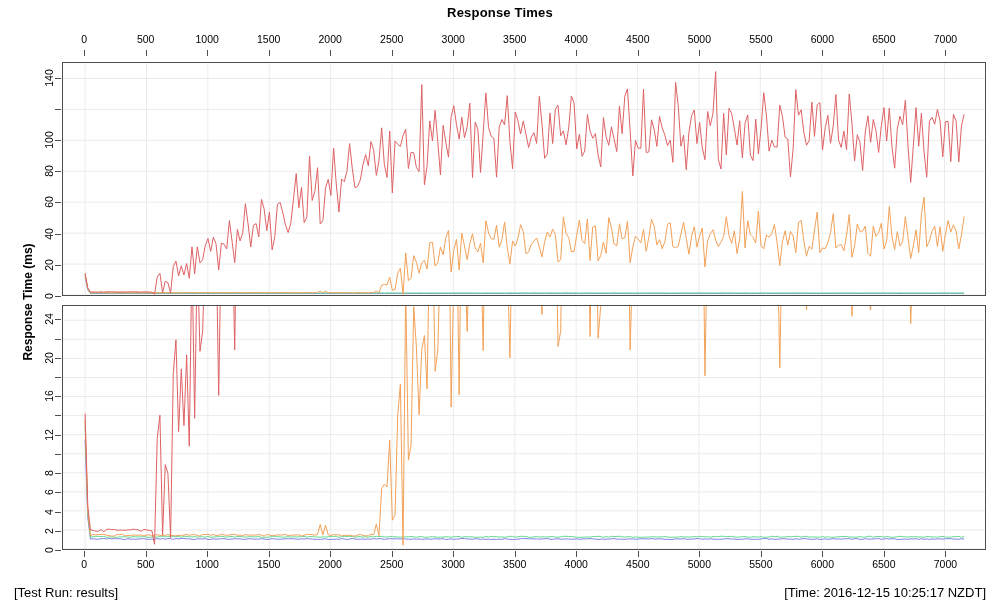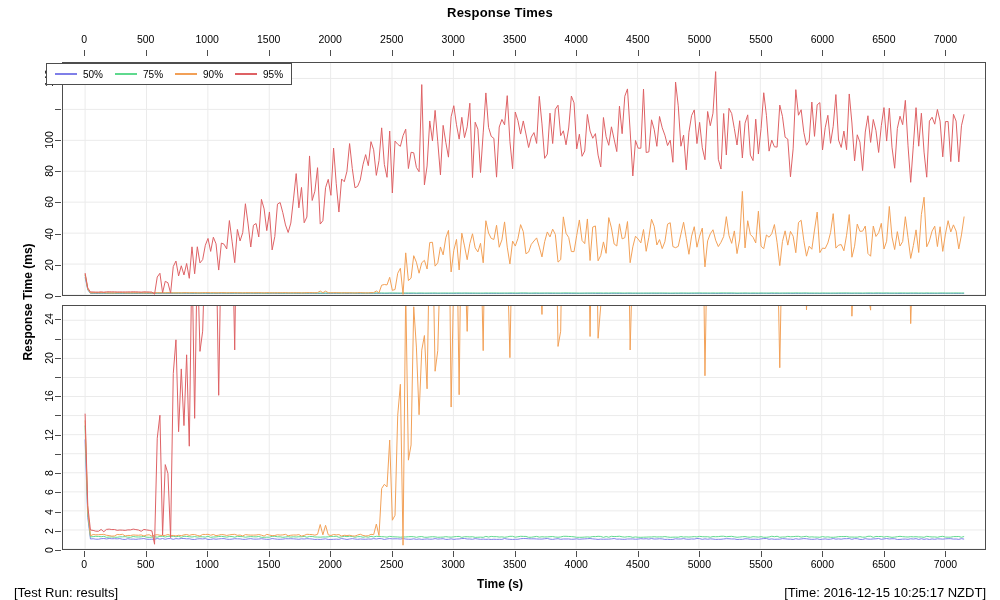--- a/index.html
+++ b/index.html
@@ -307,38 +307,19 @@
         <line x1="0" x2="924" y1="52.84313725490196" y2="52.84313725490196" stroke="#ebebeb" stroke-width="1"></line>
         <line x1="0" x2="924" y1="33.627450980392155" y2="33.627450980392155" stroke="#ebebeb" stroke-width="1"></line>
         <line x1="0" x2="924" y1="14.411764705882348" y2="14.411764705882348" stroke="#ebebeb" stroke-width="1"></line>
         <path d="M22.15,134.52 L24.82,213.22 L27.50,234.93 L30.18,234.65 L32.86,235.10 L35.53,235.14 L38.21,234.62 L40.89,234.44 L43.57,234.87 L46.25,234.45 L48.92,234.68 L51.60,234.61 L54.28,234.77 L56.96,234.52 L59.63,235.21 L62.31,235.36 L64.99,234.64 L67.67,235.08 L70.34,235.00 L73.02,235.23 L75.70,234.94 L78.38,234.73 L81.05,234.44 L83.73,235.13 L86.41,235.24 L89.09,235.12 L91.76,235.19 L94.44,234.44 L97.12,235.04 L99.80,234.46 L102.48,235.17 L105.15,234.54 L107.83,234.52 L110.51,235.26 L113.19,234.53 L115.86,234.83 L118.54,234.44 L121.22,234.45 L123.90,234.77 L126.57,234.71 L129.25,235.27 L131.93,235.38 L134.61,234.81 L137.28,234.66 L139.96,234.84 L142.64,234.52 L145.32,235.35 L147.99,235.27 L150.67,234.75 L153.35,235.13 L156.03,234.83 L158.71,234.61 L161.38,234.51 L164.06,235.10 L166.74,235.27 L169.42,235.04 L172.09,234.62 L174.77,234.77 L177.45,234.80 L180.13,235.22 L182.80,235.25 L185.48,234.81 L188.16,234.57 L190.84,235.00 L193.51,235.05 L196.19,234.95 L198.87,234.61 L201.55,234.98 L204.22,235.25 L206.90,235.21 L209.58,234.47 L212.26,234.82 L214.94,235.16 L217.61,235.17 L220.29,235.03 L222.97,234.66 L225.65,234.71 L228.32,234.64 L231.00,234.75 L233.68,234.98 L236.36,235.19 L239.03,234.75 L241.71,234.93 L244.39,234.63 L247.07,234.73 L249.74,234.96 L252.42,235.35 L255.10,235.22 L257.78,235.34 L260.45,235.03 L263.13,234.76 L265.81,235.37 L268.49,235.37 L271.17,235.23 L273.84,235.09 L276.52,235.26 L279.20,234.47 L281.88,234.90 L284.55,235.38 L287.23,234.94 L289.91,234.56 L292.59,234.92 L295.26,235.23 L297.94,234.93 L300.62,235.06 L303.30,235.16 L305.97,234.91 L308.65,235.06 L311.33,234.55 L314.01,234.92 L316.68,234.47 L319.36,234.64 L322.04,235.36 L324.72,234.82 L327.40,234.54 L330.07,234.78 L332.75,234.72 L335.43,234.76 L338.11,234.96 L340.78,234.51 L343.46,234.96 L346.14,235.16 L348.82,235.19 L351.49,234.74 L354.17,235.24 L356.85,234.89 L359.53,235.29 L362.20,235.06 L364.88,234.85 L367.56,235.11 L370.24,235.09 L372.91,234.51 L375.59,235.00 L378.27,234.83 L380.95,234.63 L383.63,235.32 L386.30,235.22 L388.98,234.74 L391.66,235.31 L394.34,234.97 L397.01,234.87 L399.69,234.50 L402.37,234.43 L405.05,234.92 L407.72,234.94 L410.40,235.21 L413.08,234.53 L415.76,234.89 L418.43,235.22 L421.11,235.00 L423.79,235.25 L426.47,235.08 L429.14,235.36 L431.82,235.14 L434.50,235.29 L437.18,235.20 L439.86,235.27 L442.53,234.45 L445.21,235.00 L447.89,235.23 L450.57,235.36 L453.24,235.17 L455.92,235.18 L458.60,234.65 L461.28,234.47 L463.95,234.50 L466.63,234.71 L469.31,234.76 L471.99,234.72 L474.66,234.88 L477.34,234.99 L480.02,235.01 L482.70,234.67 L485.37,234.43 L488.05,235.06 L490.73,235.30 L493.41,234.88 L496.09,234.61 L498.76,235.22 L501.44,234.91 L504.12,234.91 L506.80,234.89 L509.47,235.19 L512.15,235.09 L514.83,234.74 L517.51,235.16 L520.18,234.92 L522.86,234.81 L525.54,234.62 L528.22,234.47 L530.89,234.80 L533.57,235.02 L536.25,235.32 L538.93,235.03 L541.61,235.15 L544.28,235.09 L546.96,235.05 L549.64,234.82 L552.32,234.46 L554.99,235.09 L557.67,234.99 L560.35,235.18 L563.03,235.24 L565.70,234.91 L568.38,234.90 L571.06,234.87 L573.74,235.16 L576.41,234.96 L579.09,234.61 L581.77,234.84 L584.45,234.66 L587.12,235.04 L589.80,234.47 L592.48,234.96 L595.16,234.90 L597.84,234.65 L600.51,234.81 L603.19,235.31 L605.87,235.21 L608.55,235.39 L611.22,235.32 L613.90,234.70 L616.58,234.94 L619.26,234.93 L621.93,234.53 L624.61,235.06 L627.29,235.16 L629.97,234.89 L632.64,234.99 L635.32,234.44 L638.00,234.58 L640.68,235.25 L643.35,234.77 L646.03,235.15 L648.71,234.77 L651.39,234.96 L654.07,235.31 L656.74,235.21 L659.42,235.19 L662.10,234.88 L664.78,234.60 L667.45,234.69 L670.13,234.89 L672.81,234.84 L675.49,235.38 L678.16,235.24 L680.84,235.26 L683.52,234.70 L686.20,234.79 L688.87,235.17 L691.55,235.18 L694.23,235.12 L696.91,235.29 L699.58,234.83 L702.26,234.50 L704.94,234.45 L707.62,235.20 L710.30,234.81 L712.97,235.21 L715.65,235.10 L718.33,235.09 L721.01,234.54 L723.68,234.74 L726.36,235.02 L729.04,235.06 L731.72,235.35 L734.39,234.64 L737.07,235.14 L739.75,234.87 L742.43,234.51 L745.10,234.69 L747.78,235.05 L750.46,235.25 L753.14,235.16 L755.81,234.74 L758.49,235.38 L761.17,235.12 L763.85,234.82 L766.53,235.21 L769.20,235.09 L771.88,234.45 L774.56,235.06 L777.24,234.83 L779.91,235.11 L782.59,234.62 L785.27,234.64 L787.95,234.48 L790.62,235.24 L793.30,234.54 L795.98,234.62 L798.66,235.31 L801.33,235.34 L804.01,234.60 L806.69,235.01 L809.37,235.11 L812.04,234.85 L814.72,234.73 L817.40,234.44 L820.08,235.22 L822.76,234.83 L825.43,234.46 L828.11,234.91 L830.79,234.65 L833.47,234.69 L836.14,235.39 L838.82,235.31 L841.50,235.05 L844.18,234.97 L846.85,235.23 L849.53,234.70 L852.21,234.94 L854.89,234.58 L857.56,235.34 L860.24,234.64 L862.92,235.24 L865.60,234.82 L868.27,235.36 L870.95,234.86 L873.63,235.19 L876.31,234.73 L878.99,234.87 L881.66,235.06 L884.34,234.76 L887.02,234.59 L889.70,234.59 L892.37,235.01 L895.05,234.94 L897.73,235.27 L900.41,234.58 L903.08,235.05" fill="none" stroke="#7F7FE8" stroke-width="1" stroke-linejoin="round"></path>
         <path d="M22.15,120.53 L24.82,209.11 L27.50,232.79 L30.18,232.54 L32.86,232.18 L35.53,232.35 L38.21,232.61 L40.89,232.23 L43.57,233.24 L46.25,232.94 L48.92,232.86 L51.60,233.13 L54.28,233.18 L56.96,232.71 L59.63,232.74 L62.31,232.53 L64.99,233.12 L67.67,233.19 L70.34,232.37 L73.02,232.81 L75.70,232.89 L78.38,232.76 L81.05,232.19 L83.73,233.12 L86.41,233.25 L89.09,233.05 L91.76,232.69 L94.44,233.11 L97.12,232.22 L99.80,232.21 L102.48,232.94 L105.15,232.19 L107.83,232.21 L110.51,232.20 L113.19,232.69 L115.86,232.21 L118.54,233.24 L121.22,232.15 L123.90,232.33 L126.57,232.63 L129.25,232.89 L131.93,232.47 L134.61,232.96 L137.28,232.59 L139.96,232.71 L142.64,233.04 L145.32,232.16 L147.99,233.25 L150.67,232.87 L153.35,232.83 L156.03,232.44 L158.71,232.20 L161.38,232.64 L164.06,233.01 L166.74,232.47 L169.42,232.46 L172.09,233.08 L174.77,232.28 L177.45,232.42 L180.13,232.53 L182.80,233.13 L185.48,232.72 L188.16,232.48 L190.84,232.66 L193.51,232.79 L196.19,232.39 L198.87,233.23 L201.55,233.19 L204.22,233.09 L206.90,233.11 L209.58,232.23 L212.26,232.18 L214.94,232.69 L217.61,232.70 L220.29,233.24 L222.97,232.91 L225.65,232.58 L228.32,233.02 L231.00,232.67 L233.68,232.89 L236.36,232.64 L239.03,232.67 L241.71,232.32 L244.39,233.13 L247.07,232.34 L249.74,232.35 L252.42,232.87 L255.10,232.95 L257.78,233.09 L260.45,232.87 L263.13,232.91 L265.81,232.74 L268.49,232.22 L271.17,232.35 L273.84,232.13 L276.52,233.21 L279.20,232.79 L281.88,232.13 L284.55,232.53 L287.23,232.13 L289.91,232.41 L292.59,233.14 L295.26,232.60 L297.94,232.48 L300.62,233.13 L303.30,232.64 L305.97,233.12 L308.65,232.21 L311.33,232.88 L314.01,232.20 L316.68,232.40 L319.36,232.55 L322.04,232.69 L324.72,233.05 L327.40,232.26 L330.07,232.61 L332.75,232.77 L335.43,232.86 L338.11,233.13 L340.78,232.88 L343.46,232.86 L346.14,232.64 L348.82,232.49 L351.49,232.62 L354.17,233.23 L356.85,232.62 L359.53,232.44 L362.20,233.15 L364.88,233.18 L367.56,232.82 L370.24,232.62 L372.91,232.77 L375.59,233.20 L378.27,233.08 L380.95,233.00 L383.63,232.54 L386.30,232.89 L388.98,233.09 L391.66,232.71 L394.34,232.42 L397.01,232.32 L399.69,233.27 L402.37,232.66 L405.05,232.63 L407.72,232.82 L410.40,232.62 L413.08,233.27 L415.76,233.15 L418.43,233.03 L421.11,233.24 L423.79,232.30 L426.47,232.96 L429.14,232.31 L431.82,232.60 L434.50,232.53 L437.18,232.95 L439.86,232.76 L442.53,233.18 L445.21,232.83 L447.89,232.20 L450.57,232.22 L453.24,233.06 L455.92,232.66 L458.60,232.18 L461.28,232.31 L463.95,232.34 L466.63,233.17 L469.31,233.15 L471.99,232.73 L474.66,232.29 L477.34,233.03 L480.02,232.68 L482.70,232.88 L485.37,232.81 L488.05,232.58 L490.73,232.42 L493.41,232.95 L496.09,233.15 L498.76,232.86 L501.44,232.22 L504.12,232.19 L506.80,232.36 L509.47,232.45 L512.15,232.72 L514.83,233.20 L517.51,233.22 L520.18,233.18 L522.86,233.00 L525.54,232.82 L528.22,233.10 L530.89,232.43 L533.57,232.54 L536.25,232.20 L538.93,232.37 L541.61,233.27 L544.28,232.44 L546.96,233.16 L549.64,232.20 L552.32,232.49 L554.99,232.35 L557.67,232.14 L560.35,232.71 L563.03,233.02 L565.70,232.59 L568.38,232.57 L571.06,233.27 L573.74,232.83 L576.41,233.16 L579.09,233.22 L581.77,233.10 L584.45,233.02 L587.12,232.89 L589.80,232.90 L592.48,232.61 L595.16,232.91 L597.84,232.75 L600.51,232.83 L603.19,232.48 L605.87,232.89 L608.55,233.21 L611.22,233.06 L613.90,233.02 L616.58,233.14 L619.26,232.46 L621.93,232.98 L624.61,232.76 L627.29,232.97 L629.97,232.76 L632.64,232.51 L635.32,232.83 L638.00,232.26 L640.68,232.58 L643.35,232.71 L646.03,232.64 L648.71,233.15 L651.39,232.45 L654.07,232.64 L656.74,232.53 L659.42,232.14 L662.10,232.13 L664.78,232.65 L667.45,232.39 L670.13,232.21 L672.81,232.75 L675.49,233.17 L678.16,232.94 L680.84,232.62 L683.52,232.50 L686.20,232.98 L688.87,233.16 L691.55,232.57 L694.23,232.76 L696.91,233.02 L699.58,232.56 L702.26,233.21 L704.94,233.19 L707.62,232.90 L710.30,232.14 L712.97,232.62 L715.65,232.16 L718.33,233.21 L721.01,232.91 L723.68,232.96 L726.36,232.27 L729.04,232.65 L731.72,232.54 L734.39,232.27 L737.07,232.23 L739.75,232.94 L742.43,232.53 L745.10,232.18 L747.78,232.98 L750.46,232.75 L753.14,232.98 L755.81,233.01 L758.49,233.17 L761.17,232.46 L763.85,233.02 L766.53,232.76 L769.20,233.16 L771.88,233.19 L774.56,233.02 L777.24,232.57 L779.91,232.46 L782.59,232.49 L785.27,232.34 L787.95,232.94 L790.62,232.96 L793.30,233.04 L795.98,233.06 L798.66,232.51 L801.33,233.08 L804.01,233.03 L806.69,232.20 L809.37,232.15 L812.04,233.22 L814.72,232.34 L817.40,232.45 L820.08,232.33 L822.76,233.05 L825.43,232.37 L828.11,232.80 L830.79,233.25 L833.47,233.01 L836.14,232.58 L838.82,232.21 L841.50,232.57 L844.18,232.76 L846.85,232.93 L849.53,232.56 L852.21,232.77 L854.89,232.63 L857.56,232.87 L860.24,232.88 L862.92,233.23 L865.60,232.21 L868.27,232.61 L870.95,232.86 L873.63,232.81 L876.31,233.19 L878.99,232.52 L881.66,232.21 L884.34,233.01 L887.02,233.07 L889.70,233.07 L892.37,232.52 L895.05,232.49 L897.73,232.40 L900.41,233.18 L903.08,232.41" fill="none" stroke="#5FD98E" stroke-width="1" stroke-linejoin="round"></path>
         <path d="M22.15,115.31 L24.82,206.43 L27.50,231.65 L30.18,230.41 L32.86,230.67 L35.53,230.60 L38.21,230.42 L40.89,230.24 L43.57,231.14 L46.25,231.46 L48.92,232.02 L51.60,231.89 L54.28,230.35 L56.96,230.60 L59.63,230.16 L62.31,231.87 L64.99,231.30 L67.67,231.38 L70.34,230.86 L73.02,231.03 L75.70,231.15 L78.38,230.78 L81.05,231.88 L83.73,230.92 L86.41,230.65 L89.09,231.99 L91.76,231.01 L94.44,230.54 L97.12,231.14 L99.80,231.37 L102.48,231.26 L105.15,230.36 L107.83,231.38 L110.51,231.30 L113.19,231.81 L115.86,231.13 L118.54,231.58 L121.22,230.77 L123.90,230.37 L126.57,231.26 L129.25,230.48 L131.93,230.45 L134.61,231.30 L137.28,231.96 L139.96,230.28 L142.64,230.37 L145.32,230.17 L147.99,231.10 L150.67,230.34 L153.35,231.52 L156.03,231.06 L158.71,230.37 L161.38,230.66 L164.06,231.34 L166.74,230.81 L169.42,230.38 L172.09,230.23 L174.77,231.22 L177.45,230.92 L180.13,231.87 L182.80,230.48 L185.48,230.82 L188.16,231.01 L190.84,230.99 L193.51,230.89 L196.19,230.44 L198.87,231.05 L201.55,231.97 L204.22,230.23 L206.90,230.93 L209.58,231.55 L212.26,231.37 L214.94,230.62 L217.61,230.95 L220.29,230.78 L222.97,230.23 L225.65,231.67 L228.32,231.14 L231.00,230.87 L233.68,230.96 L236.36,230.49 L239.03,231.98 L241.71,231.31 L244.39,230.15 L247.07,230.36 L249.74,230.49 L252.42,231.04 L255.10,230.19 L257.78,220.31 L260.45,230.74 L263.13,221.09 L265.81,230.71 L268.49,231.39 L271.17,230.37 L273.84,230.76 L276.52,230.47 L279.20,231.91 L281.88,231.16 L284.55,231.42 L287.23,231.12 L289.91,231.79 L292.59,231.98 L295.26,230.93 L297.94,230.11 L300.62,231.33 L303.30,231.80 L305.97,231.65 L308.65,230.19 L311.33,230.58 L314.01,219.88 L316.68,231.43 L319.36,184.01 L322.04,179.81 L324.72,182.32 L327.40,135.12 L330.07,215.99 L332.75,211.03 L335.43,110.22 L338.11,78.91 L340.78,241.16 L343.46,-16.84 L346.14,155.43 L348.82,140.13 L351.49,0.82 L354.17,41.40 L356.85,109.61 L359.53,44.48 L362.20,29.75 L364.88,83.47 L367.56,-80.90 L370.24,-82.54 L372.91,65.78 L375.59,44.90 L378.27,-53.54 L380.95,-4.16 L383.63,-111.27 L386.30,-147.00 L388.98,101.88 L391.66,-32.20 L394.34,-100.34 L397.01,89.46 L399.69,-139.27 L402.37,-59.79 L405.05,25.57 L407.72,-74.35 L410.40,-135.44 L413.08,-47.70 L415.76,-22.49 L418.43,-76.11 L421.11,45.00 L423.79,-147.00 L426.47,-139.85 L429.14,-106.65 L431.82,-99.97 L434.50,-147.00 L437.18,-51.70 L439.86,-97.56 L442.53,-147.00 L445.21,-52.38 L447.89,52.07 L450.57,-90.20 L453.24,-58.93 L455.92,-105.95 L458.60,-147.00 L461.28,-147.00 L463.95,-11.22 L466.63,-21.92 L469.31,-69.57 L471.99,-90.36 L474.66,-109.75 L477.34,-52.38 L480.02,8.52 L482.70,-86.05 L485.37,-146.67 L488.05,-115.74 L490.73,-147.00 L493.41,-131.26 L496.09,40.77 L498.76,25.44 L501.44,-147.00 L504.12,-138.32 L506.80,-112.47 L509.47,-24.73 L512.15,-24.45 L514.83,-125.83 L517.51,-147.00 L520.18,-93.69 L522.86,-74.07 L525.54,-147.00 L528.22,30.74 L530.89,-147.00 L533.57,-147.00 L536.25,32.57 L538.93,-0.24 L541.61,-84.77 L544.28,-13.88 L546.96,-147.00 L549.64,-147.00 L552.32,-72.11 L554.99,-59.45 L557.67,-147.00 L560.35,-103.70 L563.03,-110.94 L565.70,-147.00 L568.38,44.37 L571.06,-54.05 L573.74,-120.26 L576.41,-102.34 L579.09,-78.59 L581.77,-147.00 L584.45,-26.40 L587.12,-113.51 L589.80,-147.00 L592.48,-147.00 L595.16,-65.69 L597.84,-99.15 L600.51,-42.93 L603.19,-85.75 L605.87,-147.00 L608.55,-147.00 L611.22,-55.68 L613.90,-48.85 L616.58,-57.12 L619.26,-133.11 L621.93,-147.00 L624.61,-107.33 L627.29,-7.87 L629.97,-120.85 L632.64,-147.00 L635.32,-51.84 L638.00,-120.76 L640.68,-147.00 L643.35,70.32 L646.03,-91.23 L648.71,-135.31 L651.39,-147.00 L654.07,-95.61 L656.74,-55.81 L659.42,-82.37 L662.10,-118.26 L664.78,-147.00 L667.45,-124.16 L670.13,-75.83 L672.81,-147.00 L675.49,-12.24 L678.16,-102.69 L680.84,-147.00 L683.52,-47.50 L686.20,-147.00 L688.87,-130.61 L691.55,-113.95 L694.23,-78.38 L696.91,-147.00 L699.58,-57.90 L702.26,-42.58 L704.94,-127.87 L707.62,-113.73 L710.30,-135.74 L712.97,-147.00 L715.65,-80.16 L718.33,62.22 L721.01,-86.89 L723.68,-147.00 L726.36,-64.80 L729.04,-147.00 L731.72,-120.42 L734.39,-17.71 L737.07,-147.00 L739.75,-147.00 L742.43,-93.03 L745.10,3.89 L747.78,-58.01 L750.46,-39.29 L753.14,-147.00 L755.81,-147.00 L758.49,-18.25 L761.17,-46.47 L763.85,-43.68 L766.53,-78.36 L769.20,-142.13 L771.88,-147.00 L774.56,-46.24 L777.24,-64.72 L779.91,-68.28 L782.59,-29.72 L785.27,-126.35 L787.95,-147.00 L790.62,10.28 L793.30,-58.14 L795.98,-147.00 L798.66,-147.00 L801.33,-147.00 L804.01,-147.00 L806.69,-12.75 L809.37,4.20 L812.04,-147.00 L814.72,-118.61 L817.40,-141.74 L820.08,-147.00 L822.76,-40.76 L825.43,-89.18 L828.11,-147.00 L830.79,-115.52 L833.47,-37.47 L836.14,-147.00 L838.82,-59.24 L841.50,-87.00 L844.18,-147.00 L846.85,-112.63 L849.53,17.74 L852.21,-62.24 L854.89,-147.00 L857.56,-19.04 L860.24,-147.00 L862.92,-147.00 L865.60,-54.27 L868.27,-90.82 L870.95,-147.00 L873.63,-147.00 L876.31,-55.97 L878.99,-147.00 L881.66,-25.99 L884.34,-133.30 L887.02,-147.00 L889.70,-146.57 L892.37,-147.00 L895.05,-147.00 L897.73,-41.25 L900.41,-128.37 L903.08,-147.00" fill="none" stroke="#F2A057" stroke-width="1" stroke-linejoin="round"></path>
         <path d="M22.15,108.54 L24.82,201.28 L27.50,225.87 L30.18,226.24 L32.86,227.03 L35.53,227.14 L38.21,225.27 L40.89,227.60 L43.57,225.25 L46.25,224.97 L48.92,225.42 L51.60,225.34 L54.28,226.19 L56.96,225.89 L59.63,226.01 L62.31,226.24 L64.99,225.72 L67.67,225.74 L70.34,224.95 L73.02,225.43 L75.70,225.87 L78.38,227.14 L81.05,225.27 L83.73,225.76 L86.41,226.19 L89.09,226.75 L91.76,240.20 L94.44,133.33 L97.12,110.09 L99.80,230.93 L102.48,159.92 L105.15,168.92 L107.83,233.54 L110.51,68.13 L113.19,34.09 L115.86,126.76 L118.54,63.43 L121.22,120.57 L123.90,49.20 L126.57,141.35 L129.25,-54.05 L131.93,113.26 L134.61,-54.60 L137.28,45.76 L139.96,25.37 L142.64,-64.10 L145.32,-106.37 L147.99,-25.73 L150.67,-113.84 L153.35,-72.89 L156.03,90.04 L158.71,-77.49 L161.38,-70.61 L164.06,-40.84 L166.74,-147.00 L169.42,-89.24 L172.09,44.28 L174.77,-147.00 L177.45,-90.72 L180.13,-142.59 L182.80,-147.00 L185.48,-147.00 L188.16,-53.02 L190.84,-147.00 L193.51,-147.00 L196.19,-115.71 L198.87,-147.00 L201.55,-147.00 L204.22,-147.00 L206.90,-147.00 L209.58,-35.13 L212.26,-117.70 L214.94,-147.00 L217.61,-147.00 L220.29,-147.00 L222.97,-147.00 L225.65,-143.32 L228.32,-147.00 L231.00,-147.00 L233.68,-147.00 L236.36,-147.00 L239.03,-147.00 L241.71,-147.00 L244.39,-147.00 L247.07,-147.00 L249.74,-147.00 L252.42,-147.00 L255.10,-147.00 L257.78,-147.00 L260.45,-147.00 L263.13,-147.00 L265.81,-147.00 L268.49,-147.00 L271.17,-147.00 L273.84,-147.00 L276.52,-147.00 L279.20,-147.00 L281.88,-147.00 L284.55,-147.00 L287.23,-147.00 L289.91,-147.00 L292.59,-147.00 L295.26,-147.00 L297.94,-147.00 L300.62,-147.00 L303.30,-147.00 L305.97,-147.00 L308.65,-147.00 L311.33,-147.00 L314.01,-147.00 L316.68,-147.00 L319.36,-147.00 L322.04,-147.00 L324.72,-147.00 L327.40,-147.00 L330.07,-147.00 L332.75,-147.00 L335.43,-147.00 L338.11,-147.00 L340.78,-147.00 L343.46,-147.00 L346.14,-147.00 L348.82,-147.00 L351.49,-147.00 L354.17,-147.00 L356.85,-147.00 L359.53,-147.00 L362.20,-147.00 L364.88,-147.00 L367.56,-147.00 L370.24,-147.00 L372.91,-147.00 L375.59,-147.00 L378.27,-147.00 L380.95,-147.00 L383.63,-147.00 L386.30,-147.00 L388.98,-147.00 L391.66,-147.00 L394.34,-147.00 L397.01,-147.00 L399.69,-147.00 L402.37,-147.00 L405.05,-147.00 L407.72,-147.00 L410.40,-147.00 L413.08,-147.00 L415.76,-147.00 L418.43,-147.00 L421.11,-147.00 L423.79,-147.00 L426.47,-147.00 L429.14,-147.00 L431.82,-147.00 L434.50,-147.00 L437.18,-147.00 L439.86,-147.00 L442.53,-147.00 L445.21,-147.00 L447.89,-147.00 L450.57,-147.00 L453.24,-147.00 L455.92,-147.00 L458.60,-147.00 L461.28,-147.00 L463.95,-147.00 L466.63,-147.00 L469.31,-147.00 L471.99,-147.00 L474.66,-147.00 L477.34,-147.00 L480.02,-147.00 L482.70,-147.00 L485.37,-147.00 L488.05,-147.00 L490.73,-147.00 L493.41,-147.00 L496.09,-147.00 L498.76,-147.00 L501.44,-147.00 L504.12,-147.00 L506.80,-147.00 L509.47,-147.00 L512.15,-147.00 L514.83,-147.00 L517.51,-147.00 L520.18,-147.00 L522.86,-147.00 L525.54,-147.00 L528.22,-147.00 L530.89,-147.00 L533.57,-147.00 L536.25,-147.00 L538.93,-147.00 L541.61,-147.00 L544.28,-147.00 L546.96,-147.00 L549.64,-147.00 L552.32,-147.00 L554.99,-147.00 L557.67,-147.00 L560.35,-147.00 L563.03,-147.00 L565.70,-147.00 L568.38,-147.00 L571.06,-147.00 L573.74,-147.00 L576.41,-147.00 L579.09,-147.00 L581.77,-147.00 L584.45,-147.00 L587.12,-147.00 L589.80,-147.00 L592.48,-147.00 L595.16,-147.00 L597.84,-147.00 L600.51,-147.00 L603.19,-147.00 L605.87,-147.00 L608.55,-147.00 L611.22,-147.00 L613.90,-147.00 L616.58,-147.00 L619.26,-147.00 L621.93,-147.00 L624.61,-147.00 L627.29,-147.00 L629.97,-147.00 L632.64,-147.00 L635.32,-147.00 L638.00,-147.00 L640.68,-147.00 L643.35,-147.00 L646.03,-147.00 L648.71,-147.00 L651.39,-147.00 L654.07,-147.00 L656.74,-147.00 L659.42,-147.00 L662.10,-147.00 L664.78,-147.00 L667.45,-147.00 L670.13,-147.00 L672.81,-147.00 L675.49,-147.00 L678.16,-147.00 L680.84,-147.00 L683.52,-147.00 L686.20,-147.00 L688.87,-147.00 L691.55,-147.00 L694.23,-147.00 L696.91,-147.00 L699.58,-147.00 L702.26,-147.00 L704.94,-147.00 L707.62,-147.00 L710.30,-147.00 L712.97,-147.00 L715.65,-147.00 L718.33,-147.00 L721.01,-147.00 L723.68,-147.00 L726.36,-147.00 L729.04,-147.00 L731.72,-147.00 L734.39,-147.00 L737.07,-147.00 L739.75,-147.00 L742.43,-147.00 L745.10,-147.00 L747.78,-147.00 L750.46,-147.00 L753.14,-147.00 L755.81,-147.00 L758.49,-147.00 L761.17,-147.00 L763.85,-147.00 L766.53,-147.00 L769.20,-147.00 L771.88,-147.00 L774.56,-147.00 L777.24,-147.00 L779.91,-147.00 L782.59,-147.00 L785.27,-147.00 L787.95,-147.00 L790.62,-147.00 L793.30,-147.00 L795.98,-147.00 L798.66,-147.00 L801.33,-147.00 L804.01,-147.00 L806.69,-147.00 L809.37,-147.00 L812.04,-147.00 L814.72,-147.00 L817.40,-147.00 L820.08,-147.00 L822.76,-147.00 L825.43,-147.00 L828.11,-147.00 L830.79,-147.00 L833.47,-147.00 L836.14,-147.00 L838.82,-147.00 L841.50,-147.00 L844.18,-147.00 L846.85,-147.00 L849.53,-147.00 L852.21,-147.00 L854.89,-147.00 L857.56,-147.00 L860.24,-147.00 L862.92,-147.00 L865.60,-147.00 L868.27,-147.00 L870.95,-147.00 L873.63,-147.00 L876.31,-147.00 L878.99,-147.00 L881.66,-147.00 L884.34,-147.00 L887.02,-147.00 L889.70,-147.00 L892.37,-147.00 L895.05,-147.00 L897.73,-147.00 L900.41,-147.00 L903.08,-147.00" fill="none" stroke="#DE6164" stroke-width="1" stroke-linejoin="round"></path>
       </svg>
   </div>
 
-  <div id="legend">
-      <div class="legend-entry">
-        <span class="legend-swatch" style="background: rgb(127, 127, 232);"></span>
-        <span class="legend-text">50%</span>
-      </div>
-      <div class="legend-entry">
-        <span class="legend-swatch" style="background: rgb(95, 217, 142);"></span>
-        <span class="legend-text">75%</span>
-      </div>
-      <div class="legend-entry">
-        <span class="legend-swatch" style="background: rgb(242, 160, 87);"></span>
-        <span class="legend-text">90%</span>
-      </div>
-      <div class="legend-entry">
-        <span class="legend-swatch" style="background: rgb(222, 97, 100);"></span>
-        <span class="legend-text">95%</span>
-      </div>
-    </div>
 
   <div class="yaxis-title">Response Time (ms)</div>
-  <div class="xaxis-title">Time (s)</div>
 
   <div class="footnote left">[Test Run: results]</div>
   <div class="footnote right">[Time: 2016-12-15 10:25:17 NZDT]</div>
 
 </div>
 
 </body></html>

